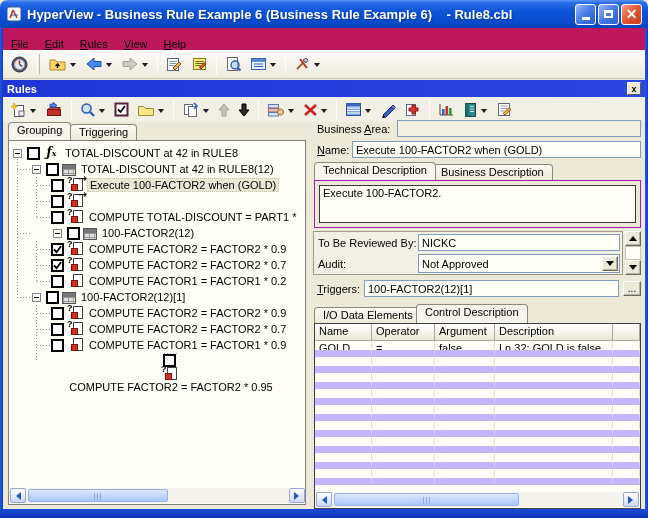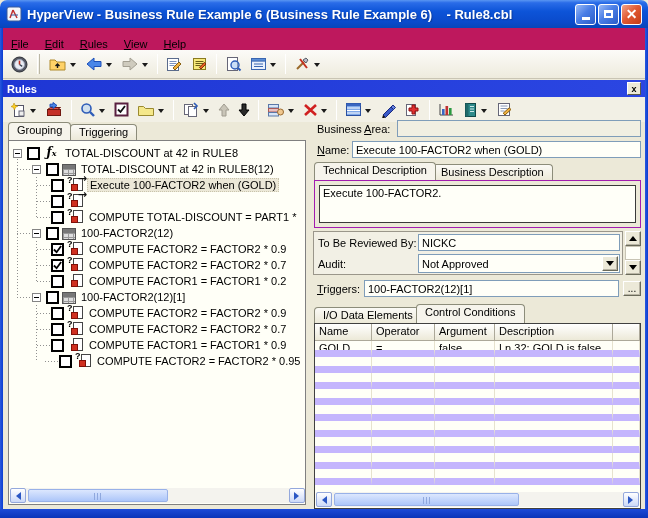--- a/index.html
+++ b/index.html
@@ -371,21 +371,21 @@
           </span>
         </div>
         <div class="trow" style="padding-left: 28px;">
           <span class="stub"></span>
           <span class="cb"></span>
           <span class="ic ic-doc q">
             <span class="pg"></span>
           </span>
           <span class="tlabel">COMPUTE TOTAL-DISCOUNT = PART1 *</span>
         </div>
-        <div class="trow" style="padding-left: 23px;">
+        <div class="trow" style=" margin-left: 44px;">
           <span class="exp"></span>
           <span class="cb"></span>
           <span class="ic ic-grid"></span>
           <span class="tlabel">100-FACTOR2(12)</span>
         </div>
         <div class="trow" style="padding-left: 28px;">
           <span class="stub"></span>
           <span class="cb">
             <svg viewBox="0 0 10 10" width="9" height="9">
               <path d="M1 5 L4 8 L9 1" stroke="#000" stroke-width="2" fill="none"></path>
@@ -439,21 +439,21 @@
           <span class="tlabel">COMPUTE FACTOR2 = FACTOR2 * 0.7</span>
         </div>
         <div class="trow" style="padding-left: 28px;">
           <span class="stub"></span>
           <span class="cb"></span>
           <span class="ic ic-doc ">
             <span class="pg"></span>
           </span>
           <span class="tlabel">COMPUTE FACTOR1 = FACTOR1 * 0.9</span>
         </div>
-        <div class="trow" style="padding-left: 36px;">
+        <div class="trow" style="padding-left: 28px; flex-direction: column;">
           <span class="stub"></span>
           <span class="cb"></span>
           <span class="ic ic-doc q">
             <span class="pg"></span>
           </span>
           <span class="tlabel">COMPUTE FACTOR2 = FACTOR2 * 0.95</span>
         </div>
         <div class="gv" style="left: 8px; top: 18px; height: 138px;"></div>
         <div class="gh" style="left: 8px; top: 28px; width: 15px;"></div>
         <div class="gh" style="left: 8px; top: 92px; width: 15px;"></div>
@@ -501,21 +501,21 @@
   <div style="position:absolute;left:625px;top:246px;width:16px;height:14px;background:#FFFFF8;border:1px solid #C8C4B4;"></div>
   <button class="cbtn" style="position:absolute;left:625px;top:260px;width:16px;height:15px;">
       <span class="tri-d"></span>
     </button>
 
   <span class="lbl" style="left:317px;top:283px;"><u>T</u>riggers:</span>
   <input class="field" style="left: 364px; top: 280px; width: 255px;" value="100-FACTOR2(12)[1]">
   <button class="cbtn" style="position:absolute;left:623px;top:281px;width:18px;height:15px;font-size:10px;">...</button>
 
   <span class="tab" style="left:314px;top:307px;height:16px;">I/O Data Elements</span>
-  <span class="tab active" style="left:416px;top:304px;height:19px;">Control Conditions</span>
+  <span class="tab active" style="left:416px;top:304px;height:19px;">Control Description</span>
 
   <div class="tablebox">
     <div id="cond-table">
         <div class="trowhead">
           <span class="th" style="width: 57px;">Name</span>
           <span class="th" style="width: 63px;">Operator</span>
           <span class="th" style="width: 60px;">Argument</span>
           <span class="th" style="width: 118px;">Description</span>
           <span class="th" style="flex: 1 1 0%;"></span>
         </div>

